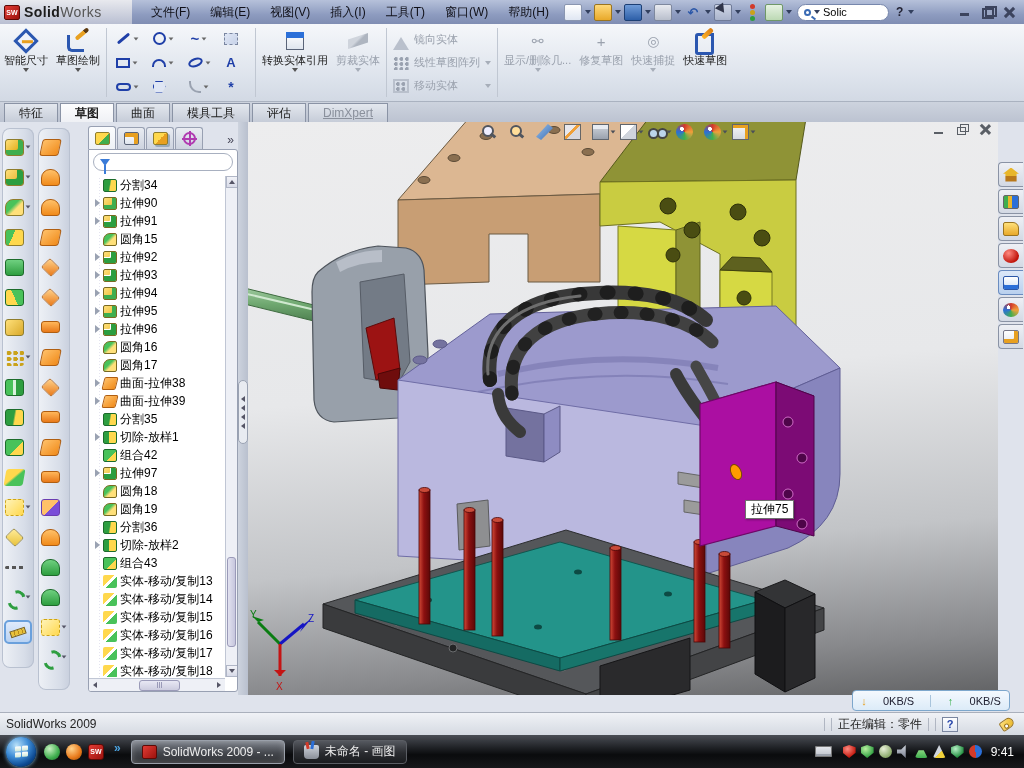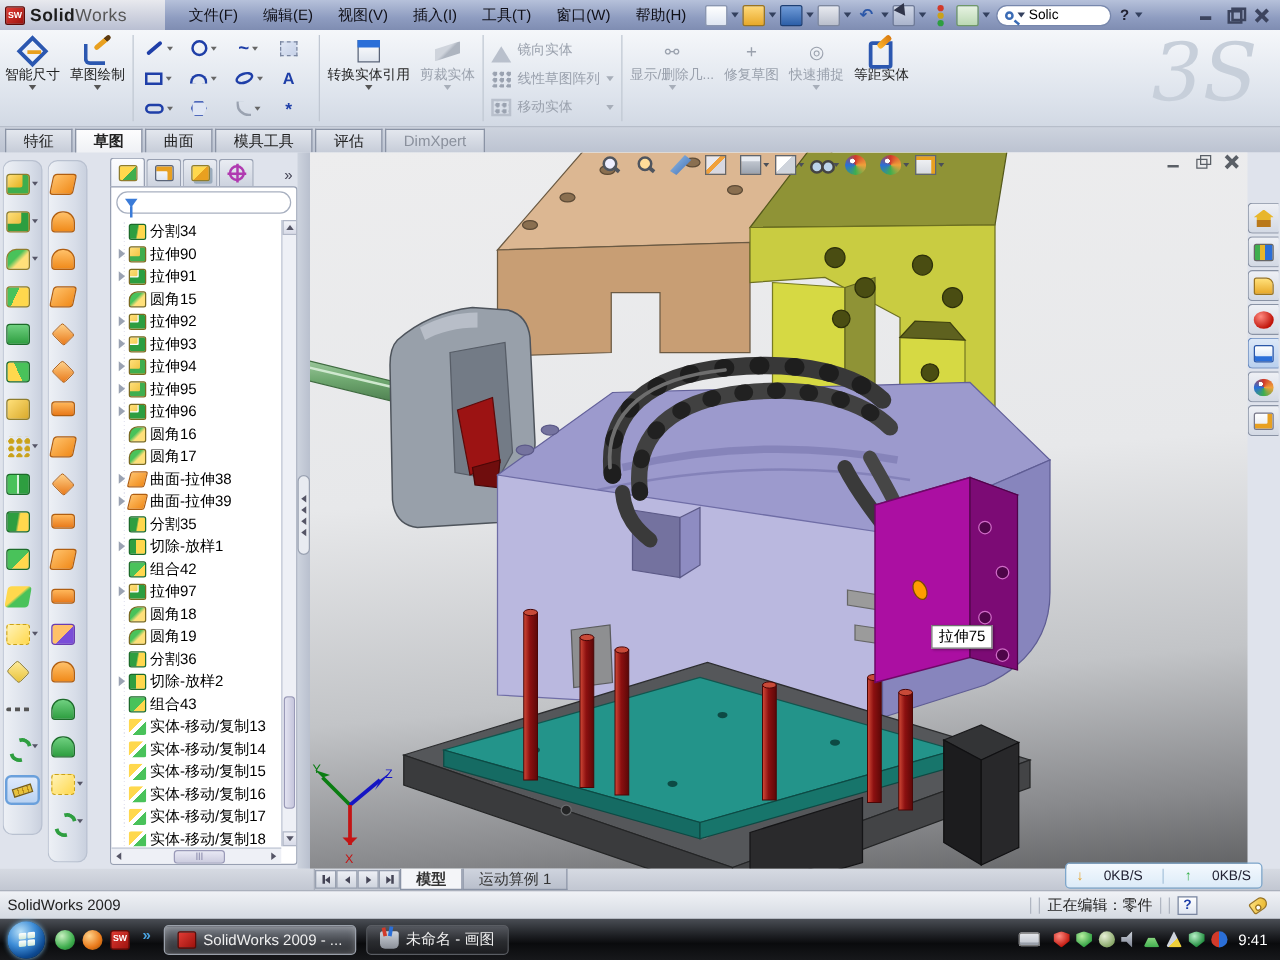--- a/index.html
+++ b/index.html
@@ -86,21 +86,21 @@
   .sic-mirror{width:0;height:0;border:8px solid transparent;border-bottom:13px solid #b9c0cc;}
   .sic-grid{background:radial-gradient(circle 2px at 3px 3px,#9aa2b0 1.8px,transparent 2px) 0 0/5.5px 5px;}
   .sic-move{background:radial-gradient(circle 2px at 3px 3px,#9aa2b0 1.8px,transparent 2px) 0 0/5.5px 5px;border:2px solid #b9c0cc;}
   #stack3 .car{margin-left:auto;border-top-color:#a7aeb9;}
   #watermark{margin-left:auto;font-family:"DejaVu Serif","Liberation Serif",serif;font-style:italic;font-size:64px;color:#c7cfda;line-height:70px;padding-right:18px;user-select:none;}
 
   
   #cmdtabs{position:absolute;left:0;top:102px;width:1024px;height:20px;background:linear-gradient(#cdd3de,#bcc3d1);display:flex;align-items:flex-end;padding-left:4px;gap:2px;}
   .ctab{height:19px;padding:2px 14px;font-size:12px;color:#222;background:linear-gradient(#e3e7ee,#c6ccd8);border:1px solid #8a93a5;border-bottom:none;display:flex;align-items:center;}
   .ctab.active{background:linear-gradient(#fdfdfe,#eef0f4);font-weight:bold;position:relative;top:1px;height:20px;}
-  .ctab.dim{color:#8a909c;}
+  .ctab.dim{color:#8a909c;text-decoration:underline;}
 
   
   #main{position:absolute;left:0;top:122px;width:1024px;height:573px;background:#dfe3ec;}
 
   .vtoolbar{position:absolute;width:32px;border-radius:8px;background:linear-gradient(90deg,#eef1f6,#d7dde8 70%,#c8cfdd);box-shadow:inset 0 0 0 1px #b9c1d0;display:flex;flex-direction:column;align-items:center;padding:6px 0;gap:4px;}
   #ltb1{left:2px;top:6px;height:540px;}
   #ltb2{left:38px;top:6px;height:562px;}
   .tbtn{display:flex;align-items:center;justify-content:center;gap:1px;height:26px;}
   .lic{width:19px;height:17px;border-radius:3px;border:1px solid #8f7d2c;display:inline-block;}
   .f-ex{background:linear-gradient(135deg,#ffe07a,#e8b62a 60%);box-shadow:inset -5px -5px 0 #3fae4e;}
@@ -452,23 +452,22 @@
     </div>
     <div class="rbtn dis">
       <span class="ric" style="color:#9aa1ad;font-size:14px;">◎</span>
       <span class="rlb">快速捕捉</span>
         <span class="car"></span>
     </div>
     <div class="rbtn">
       <span class="ric">
           <span class="ric-quick"></span>
         </span>
-      <span class="rlb">等距实体</span>
-    </div>
-    <div id="watermark">3S</div>
+      <span class="rlb">快速草图</span>
+    </div>
   </div>
 
   <div id="cmdtabs">
     <span class="ctab">特征</span>
       <span class="ctab active">草图</span>
       <span class="ctab">曲面</span>
       <span class="ctab">模具工具</span>
       <span class="ctab">评估</span>
       <span class="ctab dim">DimXpert</span>
   </div>
@@ -1126,39 +1125,20 @@
           <span class="tpi tp-ball"></span>
         </span>
 
         <span class="tpt">
           <span class="tpi tp-doc"></span>
         </span>
 
     </div>
   </div>
 
-  <div id="doctabs">
-    <div id="dt-space"></div>
-    <span class="navb">
-        <span class="bar"></span>
-        <i class="al"></i>
-      </span>
-    <span class="navb">
-        <i class="al"></i>
-      </span>
-    <span class="navb">
-        <i class="ar"></i>
-      </span>
-    <span class="navb">
-        <i class="ar"></i>
-        <span class="bar"></span>
-      </span>
-    <span class="dtab active">模型</span>
-    <span class="dtab">运动算例 1</span>
-  </div>
 
   <div id="netwidget">
     <span class="dn">↓</span>
     <span>0KB/S</span>
     <span class="div"></span>
     <span class="up">↑</span>
     <span>0KB/S</span>
   </div>
 
   <div id="statusbar">

